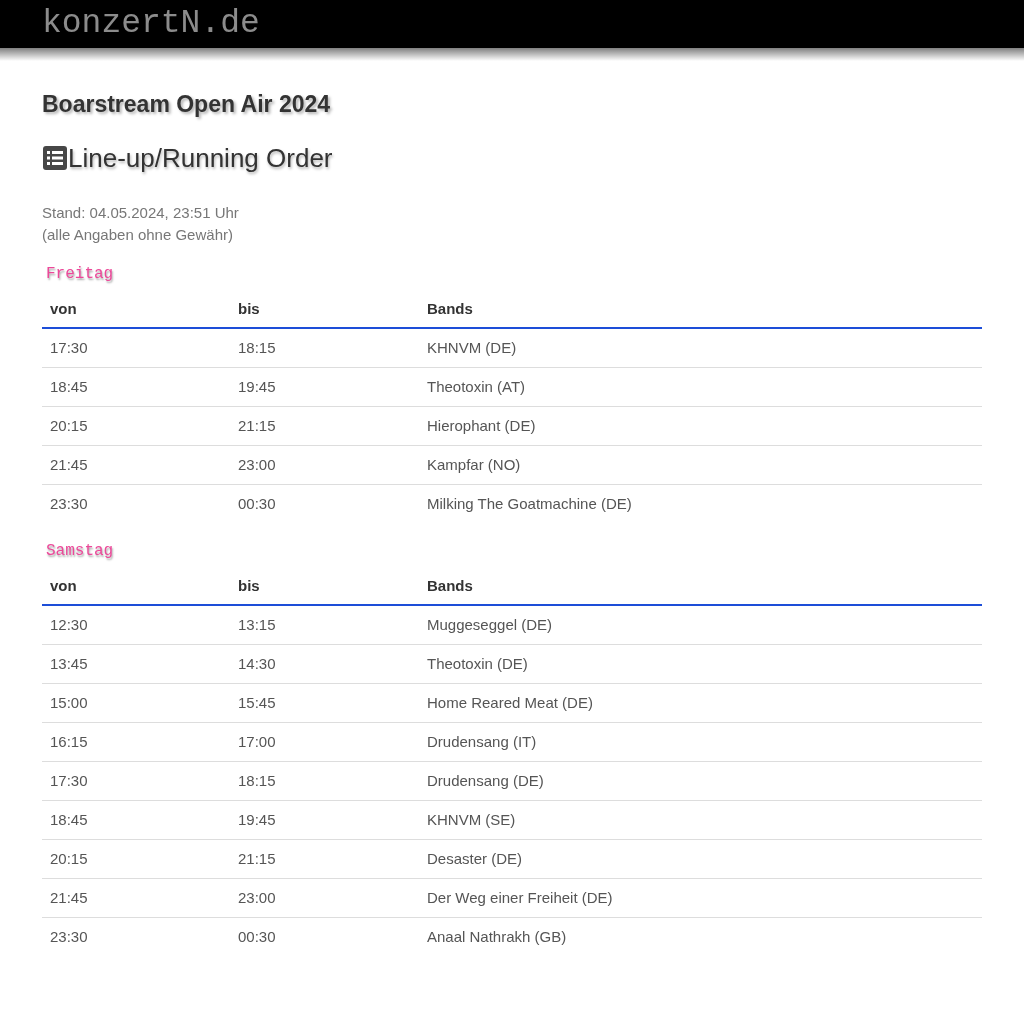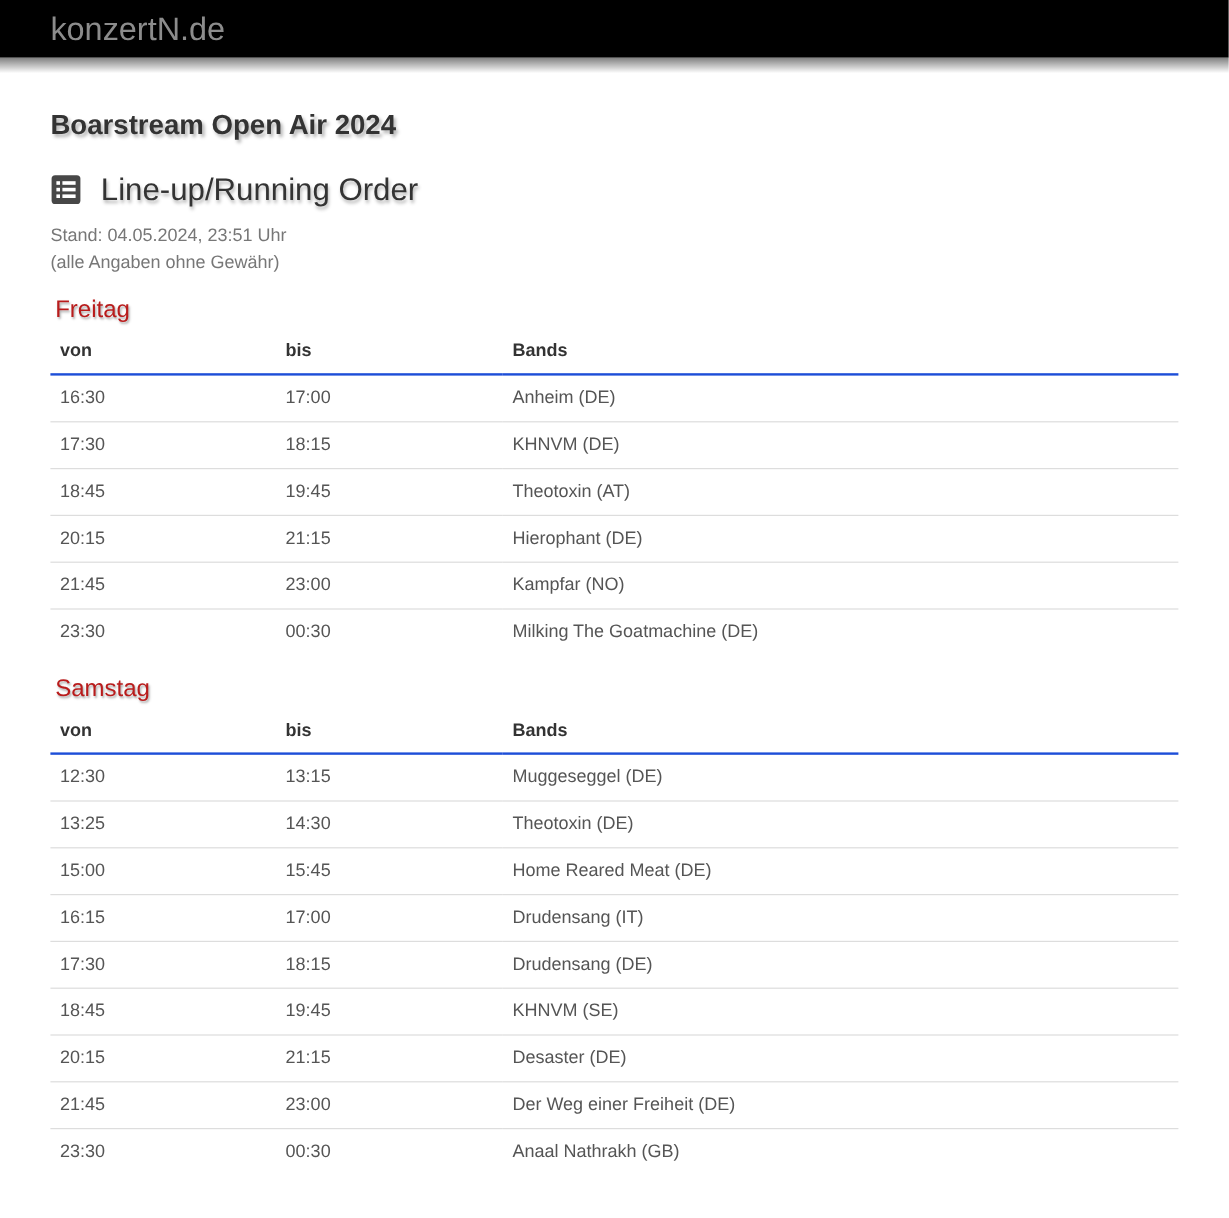--- a/index.html
+++ b/index.html
@@ -15,25 +15,26 @@
     width: 100%;
     height: 48px;
     background: #000;
     position: relative;
     z-index: 2;
   }
   .brand {
     display: inline-block;
     margin-left: 42px;
     line-height: 48px;
-    font-size: 27px;
+    font-size: 33px;
     color: #8c8c8c;
     text-decoration: none;
     letter-spacing: 0px;
     cursor: pointer;
+    font-family: Liberation Mono, monospace;
   }
   .header-shadow {
     width: 100%;
     height: 13px;
     background: linear-gradient(to bottom, rgba(0,0,0,0.50), rgba(0,0,0,0.0));
   }
   .content {
     margin: 0 42px;
   }
   h1.page-title {
@@ -41,43 +42,44 @@
     font-size: 23px;
     line-height: 38px;
     font-weight: 700;
     color: #333;
     text-shadow: 2px 2px 3px rgba(0,0,0,0.30);
   }
   .section-heading {
     margin-top: 20px;
     display: flex;
     align-items: center;
-    gap: 16px;
+    gap: 0;
   }
   .section-heading .list-icon { flex: 0 0 auto; display: block; }
   .section-title {
     font-size: 26px;
     line-height: 30px;
     font-weight: 400;
     color: #333;
     text-shadow: 1px 2px 3px rgba(0,0,0,0.30);
   }
   .stand-block {
-    margin-top: 13px;
+    margin-top: 29px;
     font-size: 15px;
     line-height: 22px;
     color: #777;
   }
   .day-section h3 {
     margin: 16px 0 0 4px;
-    font-size: 20px;
+    font-size: 16px;
     line-height: 24px;
     font-weight: 400;
-    color: #b91c1c;
+    color: #ec4899;
     text-shadow: 1px 2px 2px rgba(0,0,0,0.35);
+    font-family: Liberation Mono, monospace;
   }
   .day-section:nth-of-type(2) h3 { }
   table.schedule {
     width: 100%;
     border-collapse: collapse;
     margin-top: 6px;
     table-layout: fixed;
     font-size: 15px;
   }
   table.schedule col.c-von { width: 188px; }
@@ -139,25 +141,20 @@
           </colgroup>
           <thead>
             <tr>
               <th>von</th>
               <th>bis</th>
               <th>Bands</th>
             </tr>
           </thead>
           <tbody>
             <tr>
-              <td>16:30</td>
-              <td>17:00</td>
-              <td>Anheim (DE)</td>
-            </tr>
-            <tr>
               <td>17:30</td>
               <td>18:15</td>
               <td>KHNVM (DE)</td>
             </tr>
             <tr>
               <td>18:45</td>
               <td>19:45</td>
               <td>Theotoxin (AT)</td>
             </tr>
             <tr>
@@ -193,21 +190,21 @@
               <th>Bands</th>
             </tr>
           </thead>
           <tbody>
             <tr>
               <td>12:30</td>
               <td>13:15</td>
               <td>Muggeseggel (DE)</td>
             </tr>
             <tr>
-              <td>13:25</td>
+              <td>13:45</td>
               <td>14:30</td>
               <td>Theotoxin (DE)</td>
             </tr>
             <tr>
               <td>15:00</td>
               <td>15:45</td>
               <td>Home Reared Meat (DE)</td>
             </tr>
             <tr>
               <td>16:15</td>

